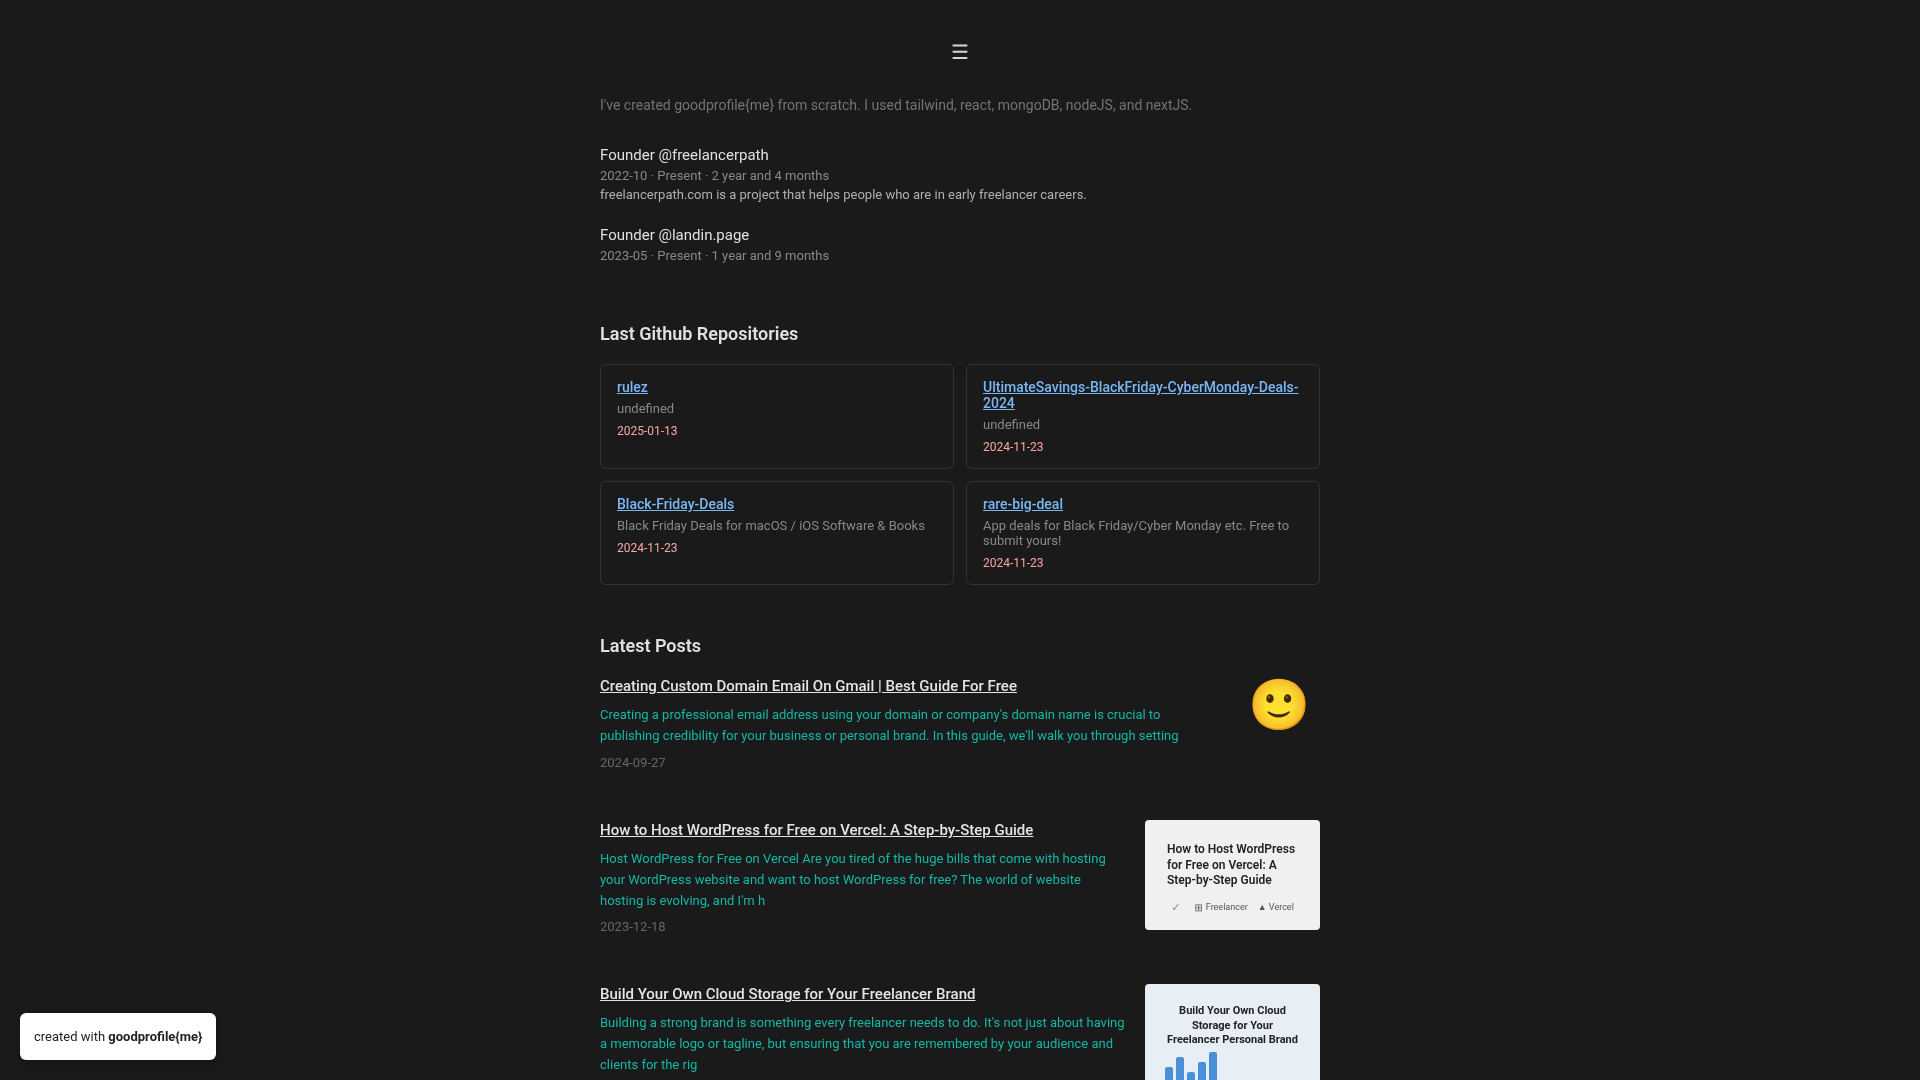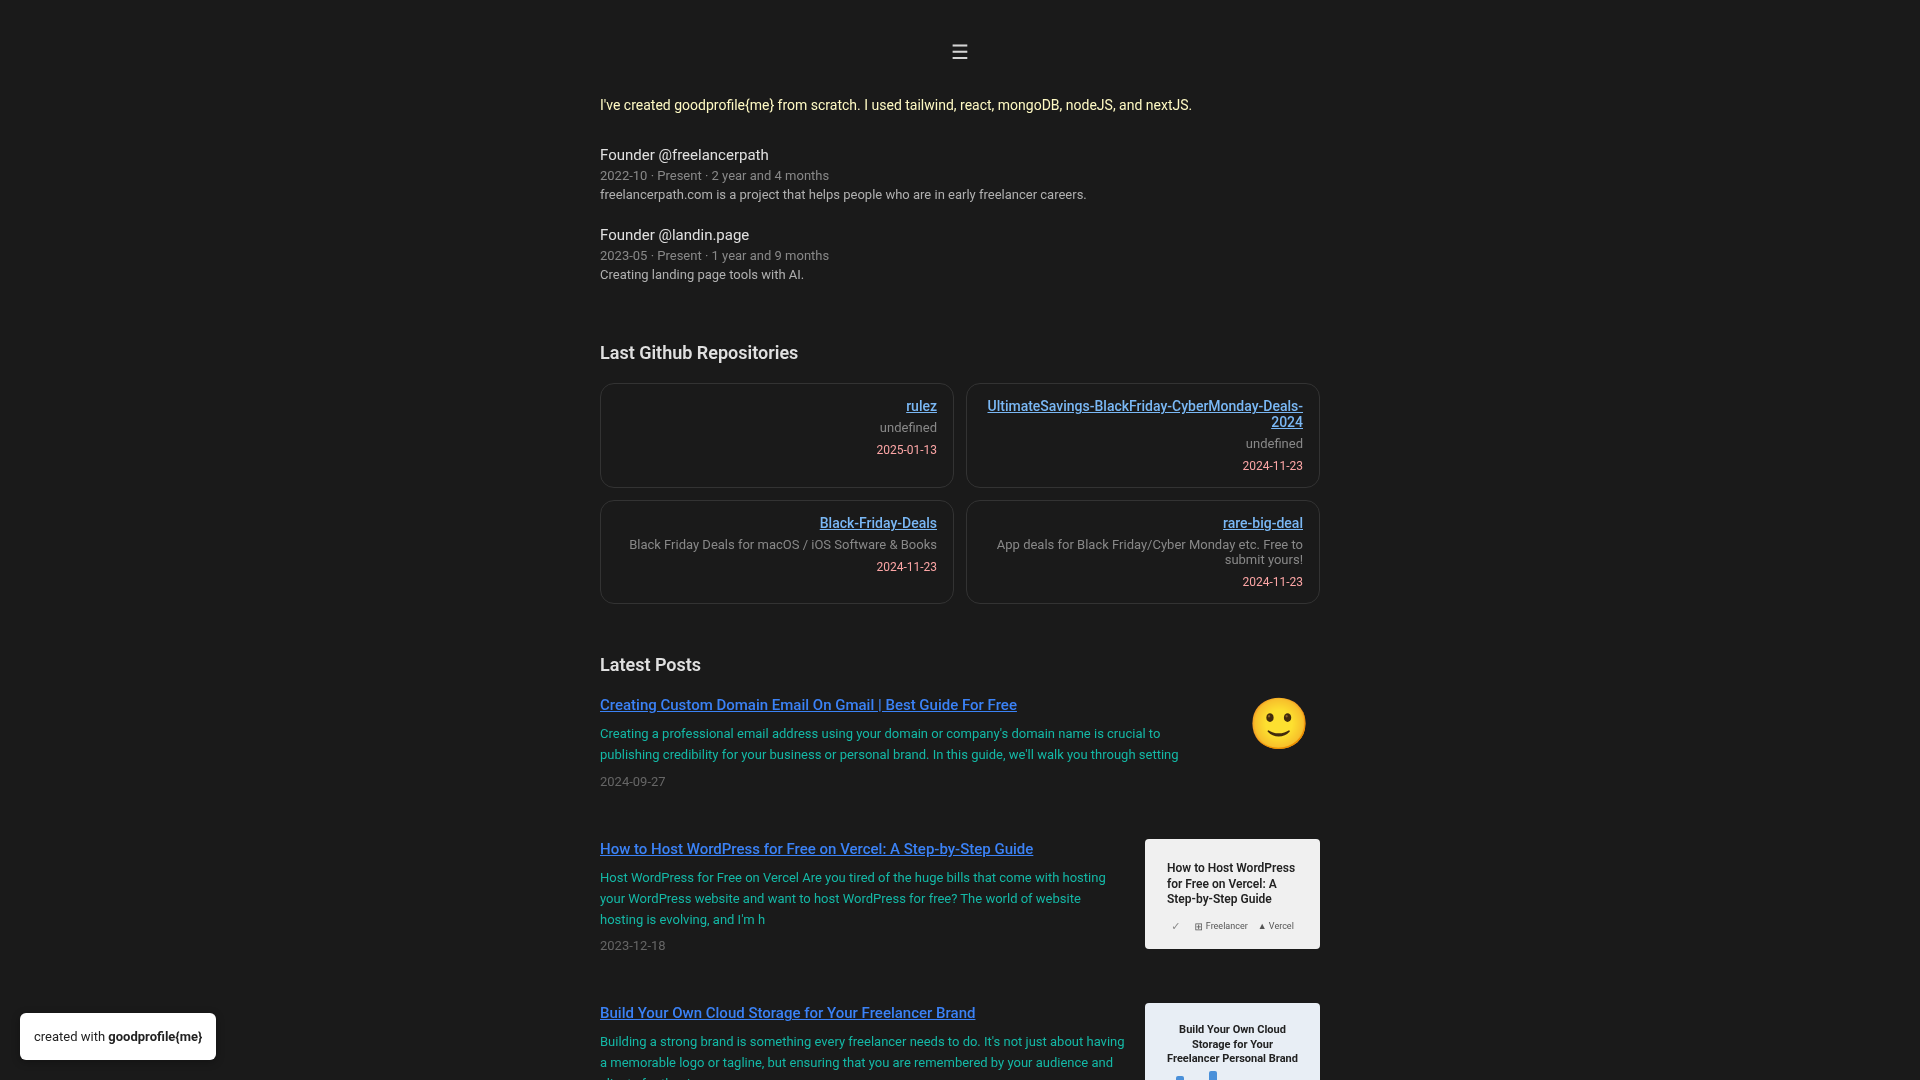--- a/index.html
+++ b/index.html
@@ -25,21 +25,21 @@
     }
 
     .hamburger-menu {
       text-align: center;
       padding: 20px 0 30px 0;
       font-size: 20px;
       color: #d4d4d4;
     }
 
     .intro-text {
-      color: #fef9c3;
+      color: #737373;
       margin-bottom: 30px;
       line-height: 1.6;
     }
 
     .experience-block {
       margin-bottom: 24px;
     }
 
     .experience-title {
       color: #e0e0e0;
@@ -71,24 +71,23 @@
     }
 
     .repos-grid {
       display: grid;
       grid-template-columns: 1fr 1fr;
       gap: 12px;
     }
 
     .repo-card {
       border: 1px solid #333;
-      border-radius: 14px;
+      border-radius: 6px;
       padding: 14px 16px;
       background: #1a1a1a;
-      text-align: right;
     }
 
     .repo-name {
       color: #7ab8f5;
       text-decoration: underline;
       font-size: 14px;
       font-weight: 500;
       margin-bottom: 6px;
       cursor: pointer;
     }
@@ -115,21 +114,21 @@
       margin-bottom: 40px;
       padding-bottom: 10px;
     }
 
     .post-content {
       flex: 1;
       margin-right: 20px;
     }
 
     .post-title {
-      color: #3b82f6;
+      color: #e5e5e5;
       text-decoration: underline;
       font-size: 15px;
       font-weight: 500;
       margin-bottom: 8px;
       cursor: pointer;
       display: block;
       line-height: 1.4;
     }
 
     .post-excerpt {
@@ -277,21 +276,20 @@
 
   <div class="experience-block">
     <div class="experience-title">Founder @freelancerpath</div>
     <div class="experience-meta">2022-10 · Present · 2 year and 4 months</div>
     <div class="experience-desc">freelancerpath.com is a project that helps people who are in early freelancer careers.</div>
   </div>
 
   <div class="experience-block">
     <div class="experience-title">Founder @landin.page</div>
     <div class="experience-meta">2023-05 · Present · 1 year and 9 months</div>
-    <div class="experience-desc">Creating landing page tools with AI.</div>
   </div>
 
   <div class="github-section">
     <div class="section-title">Last Github Repositories</div>
     <div class="repos-grid">
 
       <div class="repo-card">
         <div class="repo-name">rulez</div>
         <div class="repo-desc">undefined</div>
         <div class="repo-date">2025-01-13</div>

